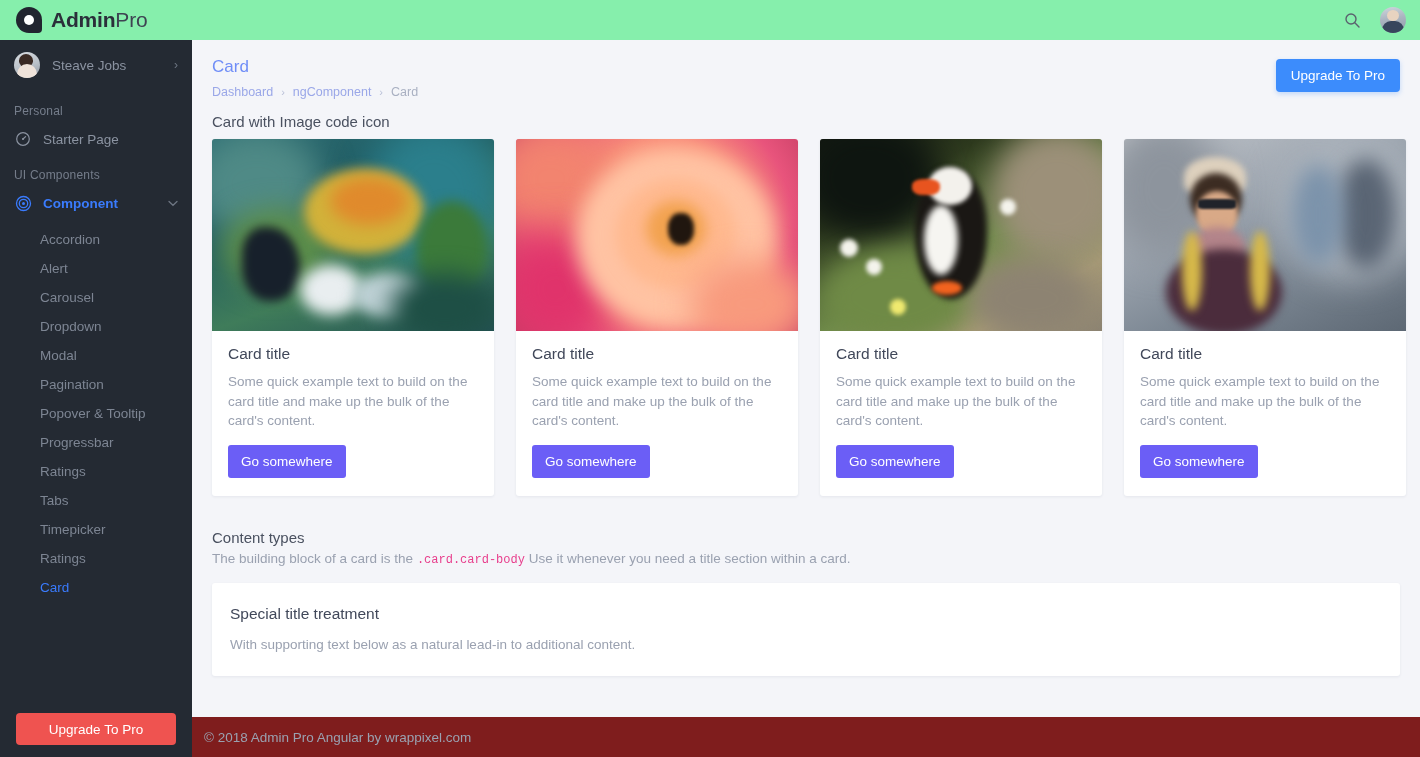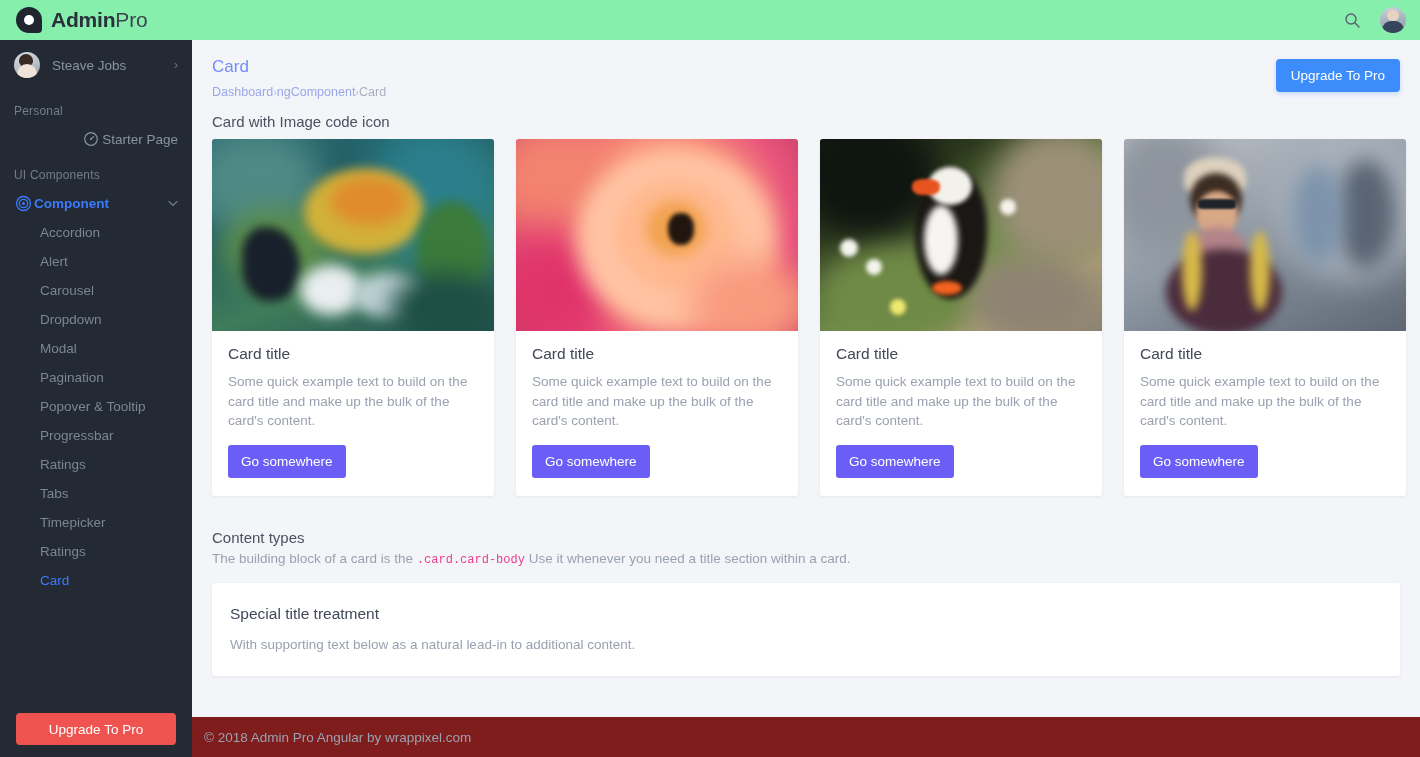--- a/index.html
+++ b/index.html
@@ -74,47 +74,47 @@
     content:""; position:absolute; left:3px; top:12px; width:20px; height:16px;
     border-radius:10px 10px 0 0; background:#efe3da;
   }
   .profile-name { font-size: 13.5px; color: #8b93a1; flex: 1; }
   .chev-right { color:#6d7582; font-size:12px; }
 
   .nav-section {
     font-size: 12px; color: #757d8b; padding: 14px 14px 6px 14px; letter-spacing: .2px;
   }
   .nav-item {
-    display: flex; align-items: center; gap: 2px;
-    height: 30px; padding: 0 14px; cursor: pointer; font-size: 13.5px; color: #8b93a1; justify-content: flex-end;
+    display: flex; align-items: center; gap: 11px;
+    height: 30px; padding: 0 14px; cursor: pointer; font-size: 13.5px; color: #8b93a1;
   }
   .nav-item.active { color: #3a7bfd; font-weight: 600; }
   .nav-ico { width: 18px; height: 18px; flex: none; display:flex; align-items:center; justify-content:center;}
   .nav-chevron { margin-left: auto; font-size: 11px; color: #6d7582; }
   .sub-item {
     font-size: 13.5px; color: #7d8593; padding: 0 30px 0 40px;
-    height: 29px; display: flex; align-items: center; cursor: pointer;
+    height: 29px; display: flex; align-items: flex-end; cursor: pointer;
   }
   .sub-item.active { color: #3a7bfd; }
   .upgrade-side {
     position: absolute; left: 16px; bottom: 12px; width: 160px; height: 32px;
     background: #ef5350; color: #fff; border: none; border-radius: 4px;
     font-size: 13.5px; font-family: inherit; cursor: pointer;
   }
 
   
   .main {
     position: absolute; top: 40px; left: 192px; width: 1228px; height: 717px;
     background: #f4f5f9; overflow: hidden;
   }
   .page-head {
     display: flex; align-items: flex-start; padding: 17px 20px 0 20px;
   }
   .page-title { font-size: 17px; color: #6f8df7; font-weight: 400; }
-  .crumbs { display: flex; align-items: center; margin-top: 8px; font-size: 12.5px; }
+  .crumbs { display: flex; align-items: center; gap: 8px; margin-top: 8px; font-size: 12.5px; }
   .crumb-link { color: #9aa7e8; cursor: pointer; }
   .crumb-sep { color: #b9c0d8; font-size: 11px; }
   .crumb-cur { color: #a9b0c2; }
   .upgrade-top {
     margin-left: auto; margin-top: 2px;
     background: #3c8cfc; color: #fff; border: none; border-radius: 4px;
     padding: 9px 15px; font-size: 13.5px; font-family: inherit; cursor: pointer;
     box-shadow: 0 2px 5px rgba(60,140,252,.28);
   }
   .section-head {

